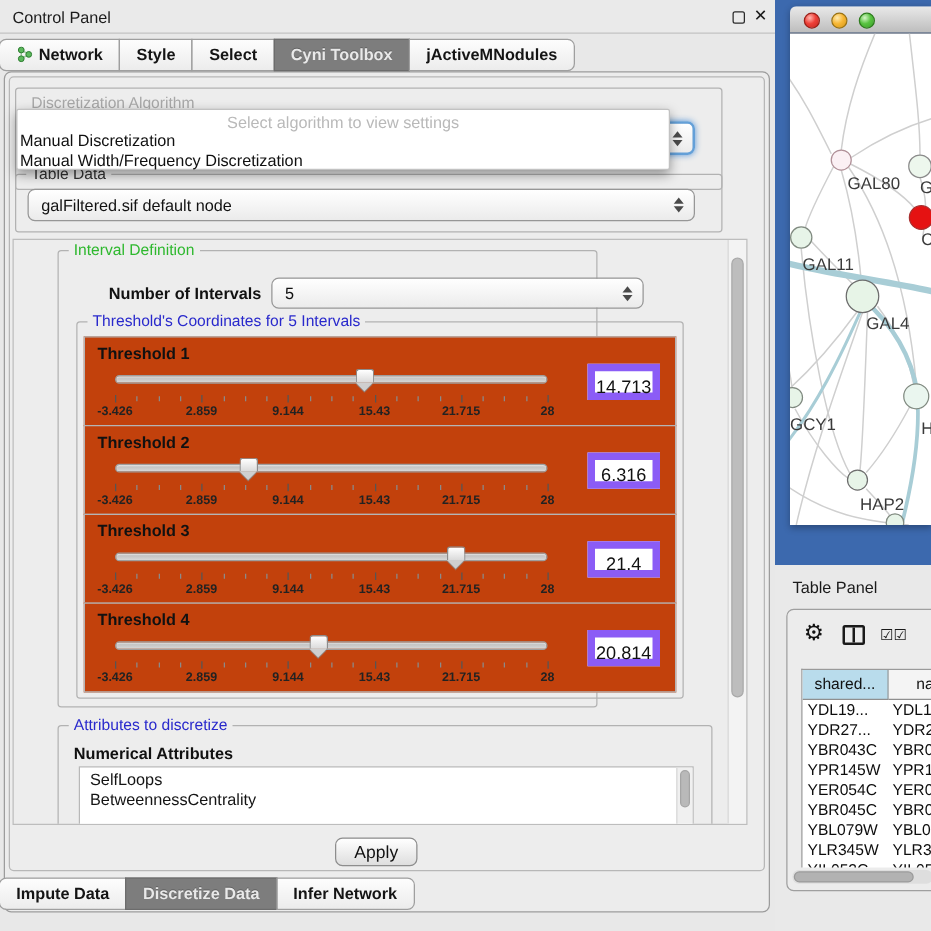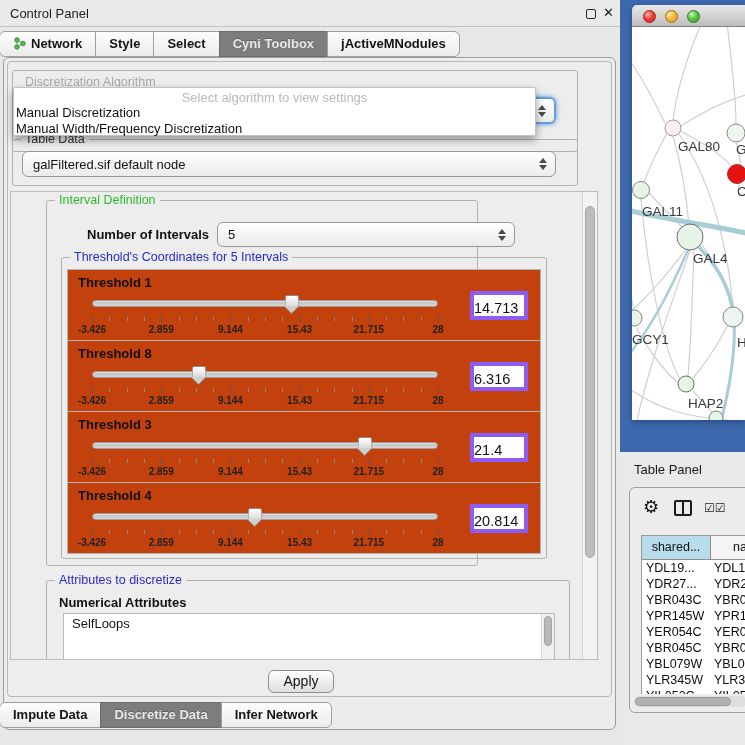--- a/index.html
+++ b/index.html
@@ -77,21 +77,21 @@
     border-bottom:none; border-radius:3px 3px 0 0; }
   .thr-thumb::after { content:''; position:absolute; top:10px; left:-1px;
     border-left:7.5px solid transparent; border-right:7.5px solid transparent;
     border-top:7px solid #cfcfcf; filter:drop-shadow(0 1px 0 #8c8c8c); }
   .ticks { position:absolute; left:24px; top:46px; width:346px; height:7px; }
   .tick { position:absolute; top:1px; width:1px; height:4px; background:#8a8a8a; }
   .tick.major { top:0; height:6px; background:#555; }
   .tick-labels { position:absolute; left:24px; top:54px; width:346px; height:12px; }
   .tick-label { position:absolute; transform:translateX(-50%); font-size:10px; font-weight:700; color:#222; white-space:nowrap; }
   .thr-value { position:absolute; right:12px; top:21px; width:58px; height:29px; background:#fff;
-    border:4px solid #8b5cf6; font-size:14.5px; color:#111; text-align:left; line-height:27px; }
+    border:6px solid #8b5cf6; font-size:14.5px; color:#111; text-align:center; line-height:27px; }
 
   #attr-list { position:absolute; left:16px; top:32px; width:492px; height:58px;
     background:#fff; border:1px solid #b8b8b8; overflow:hidden; }
   #attr-list ul { list-style:none; padding:2px 0 0 8px; }
   #attr-list li { font-size:13px; line-height:16px; color:#141414; white-space:nowrap; }
   #attr-scroll { position:absolute; right:0; top:0; width:13px; height:100%;
     background:#f0f0f0; border-left:1px solid #d8d8d8; }
   #attr-scroll .thumb { position:absolute; left:2px; top:2px; width:8px; height:30px;
     border-radius:5px; background:#b9b9b9; border:1px solid #a5a5a5; }
 
@@ -258,21 +258,21 @@
                   <span class="tick-label" style="left: 0%;">-3.426</span>
                   <span class="tick-label" style="left: 20%;">2.859</span>
                   <span class="tick-label" style="left: 40%;">9.144</span>
                   <span class="tick-label" style="left: 60%;">15.43</span>
                   <span class="tick-label" style="left: 80%;">21.715</span>
                   <span class="tick-label" style="left: 100%;">28</span>
                 </div>
                 <div class="thr-value">14.713</div>
               </div>
               <div class="thr-row">
-                <div class="thr-label">Threshold 8</div>
+                <div class="thr-label">Threshold 2</div>
                 <div class="thr-slider">
                   <div class="thr-track"></div>
                   <div class="thr-thumb" style="left: 30.9998%;"></div>
                 </div>
                 <div class="ticks">
                   <span class="tick major" style="left: 0%;"></span>
                   <span class="tick" style="left: 5%;"></span>
                   <span class="tick" style="left: 10%;"></span>
                   <span class="tick" style="left: 15%;"></span>
                   <span class="tick major" style="left: 20%;"></span>
@@ -384,20 +384,21 @@
             </div>
         </div>
       </div>
 
       <div class="fieldset" style="left:35px; top:388px; width:524px; height:92px;">
         <span class="legend blue" style="background:#ededed;">Attributes to discretize</span>
         <span class="bold-label" style="left:12px; top:14px;">Numerical Attributes</span>
         <div id="attr-list">
           <ul id="attr-ul">
               <li>SelfLoops</li>
+              <li>BetweennessCentrality</li>
             </ul>
           <div id="attr-scroll">
             <div class="thumb"></div>
           </div>
         </div>
       </div>
 
       <div class="vscroll">
         <div class="thumb" style="top:14px; height:352px;"></div>
       </div>

